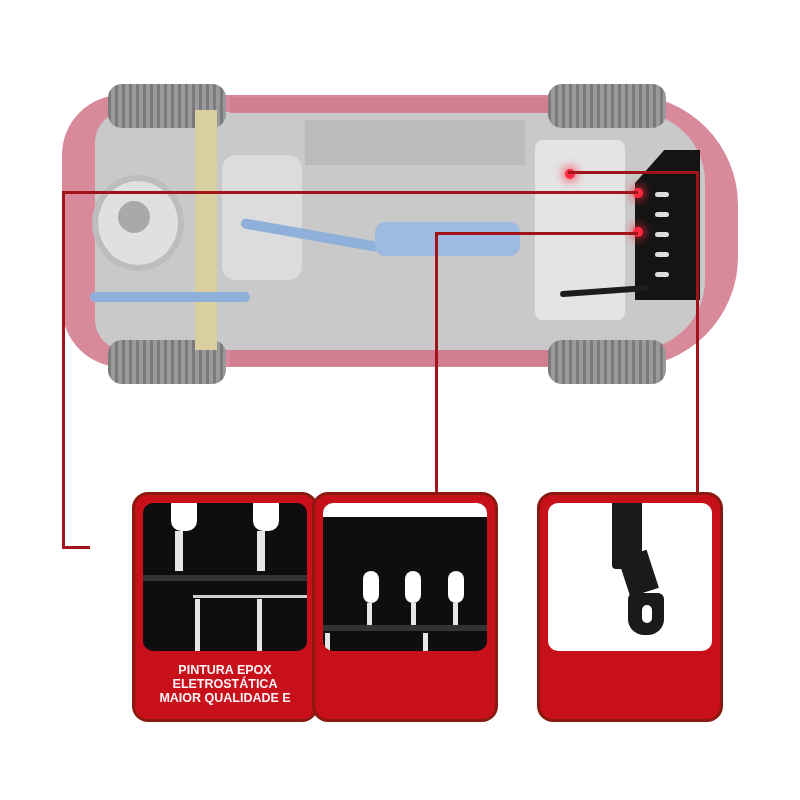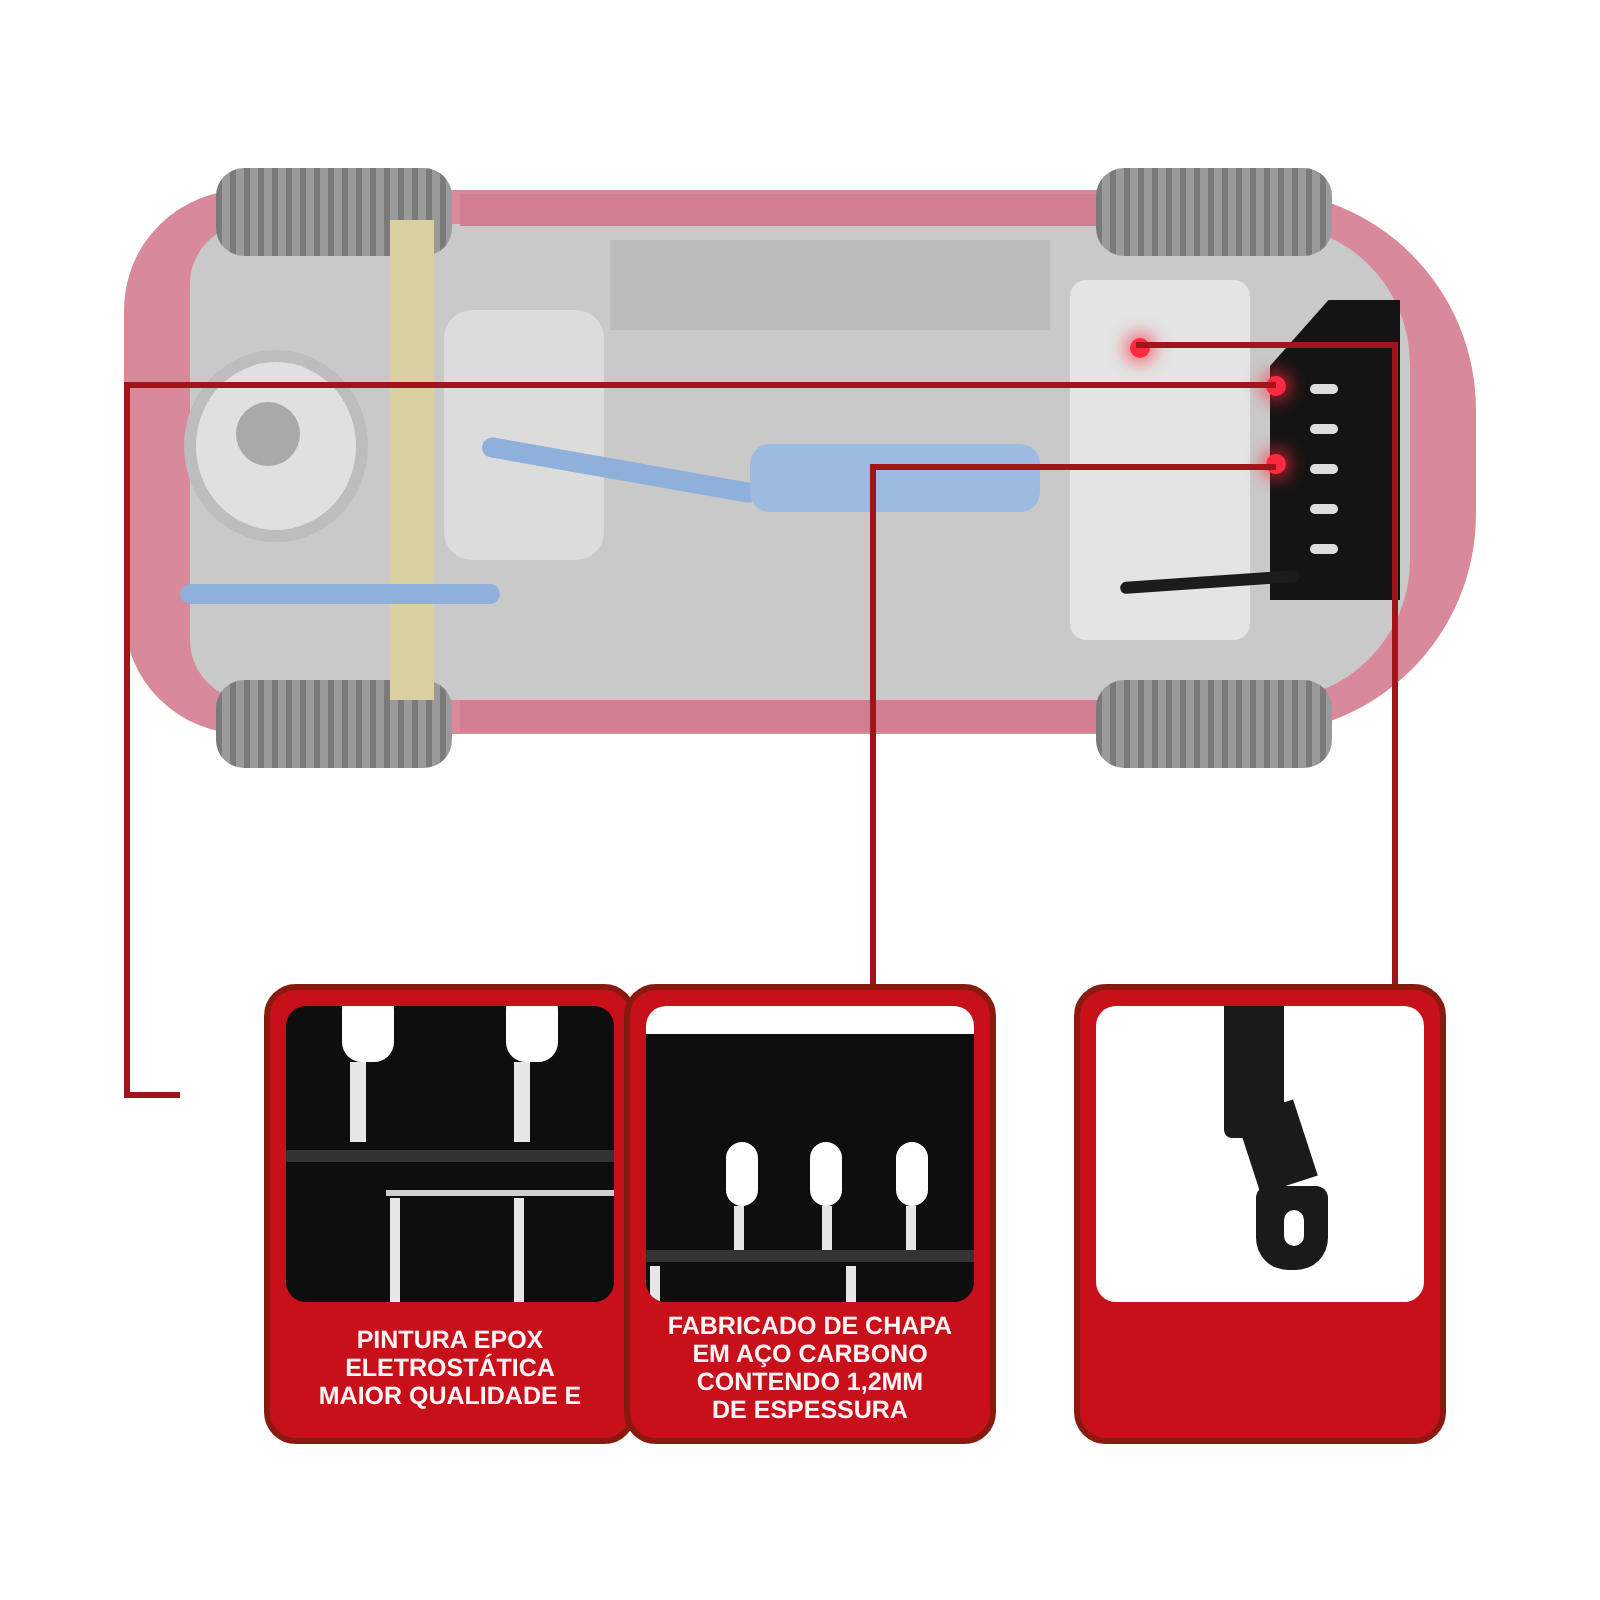--- a/index.html
+++ b/index.html
@@ -103,26 +103,20 @@
     <div class="oval" style="left:40px;top:68px;width:16px;height:32px;"></div>
     <div class="oval" style="left:82px;top:68px;width:16px;height:32px;"></div>
     <div class="oval" style="left:125px;top:68px;width:16px;height:32px;"></div>
     <div class="bar-v" style="left:44px;top:100px;height:22px;width:5px;"></div>
     <div class="bar-v" style="left:88px;top:100px;height:22px;width:5px;"></div>
     <div class="bar-v" style="left:130px;top:100px;height:22px;width:5px;"></div>
     <div class="bar-h" style="left:0;top:122px;width:164px;background:#333;"></div>
     <div class="bar-v" style="left:2px;top:130px;height:18px;width:5px;"></div>
     <div class="bar-v" style="left:100px;top:130px;height:18px;width:5px;"></div>
   </div>
-  <div class="panel-text">
-    <span class="ptl">FABRICADO DE CHAPA</span>
-    <span class="ptl">EM AÇO CARBONO</span>
-    <span class="ptl">CONTENDO 1,2MM</span>
-    <span class="ptl">DE ESPESSURA</span>
-  </div>
 </div>
 
 <div class="abs panel" style="left:537px;top:492px;">
   <div class="panel-img" style="background:#fff;">
     <div style="position:absolute;left:64px;top:-4px;width:30px;height:70px;background:#1a1a1a;border-radius:4px;"></div>
     <div style="position:absolute;left:70px;top:56px;width:30px;height:40px;background:#1a1a1a;transform:rotate(-18deg);transform-origin:top left;"></div>
     <div style="position:absolute;left:80px;top:90px;width:36px;height:42px;background:#1a1a1a;border-radius:6px 6px 16px 16px;"></div>
     <div style="position:absolute;left:94px;top:102px;width:10px;height:18px;background:#fff;border-radius:5px;"></div>
   </div>
 </div>

